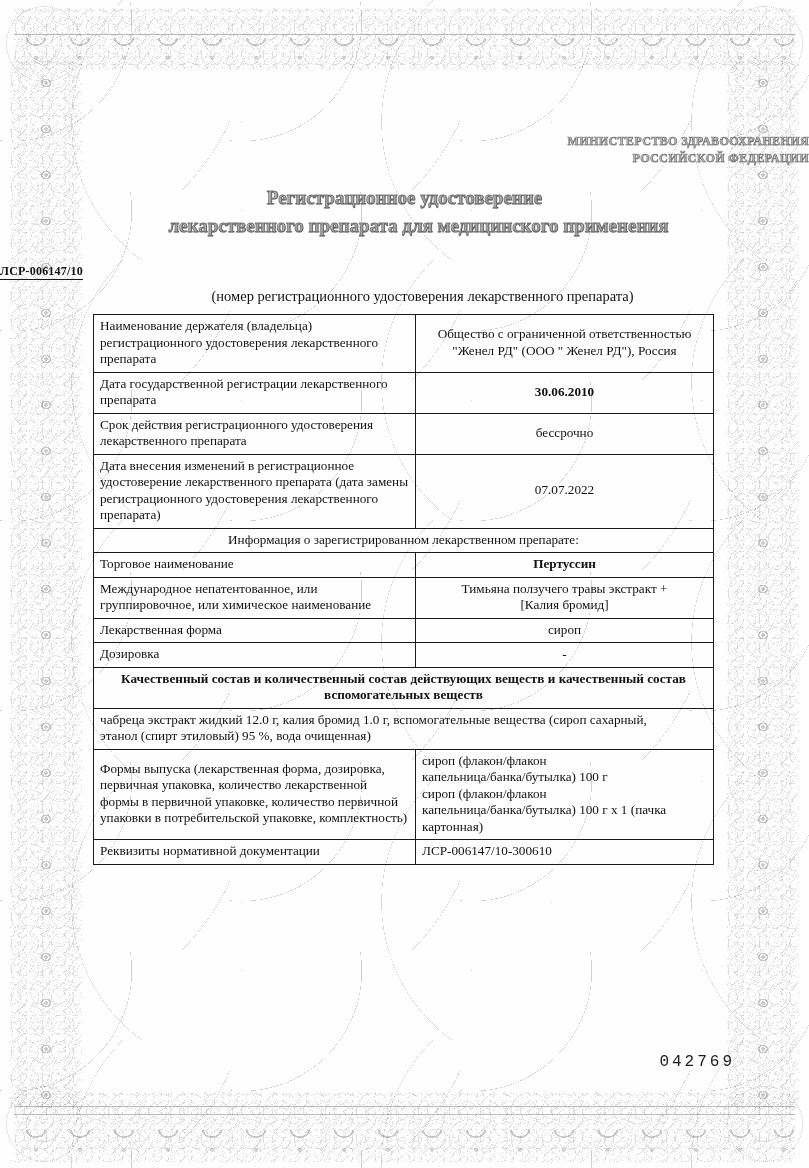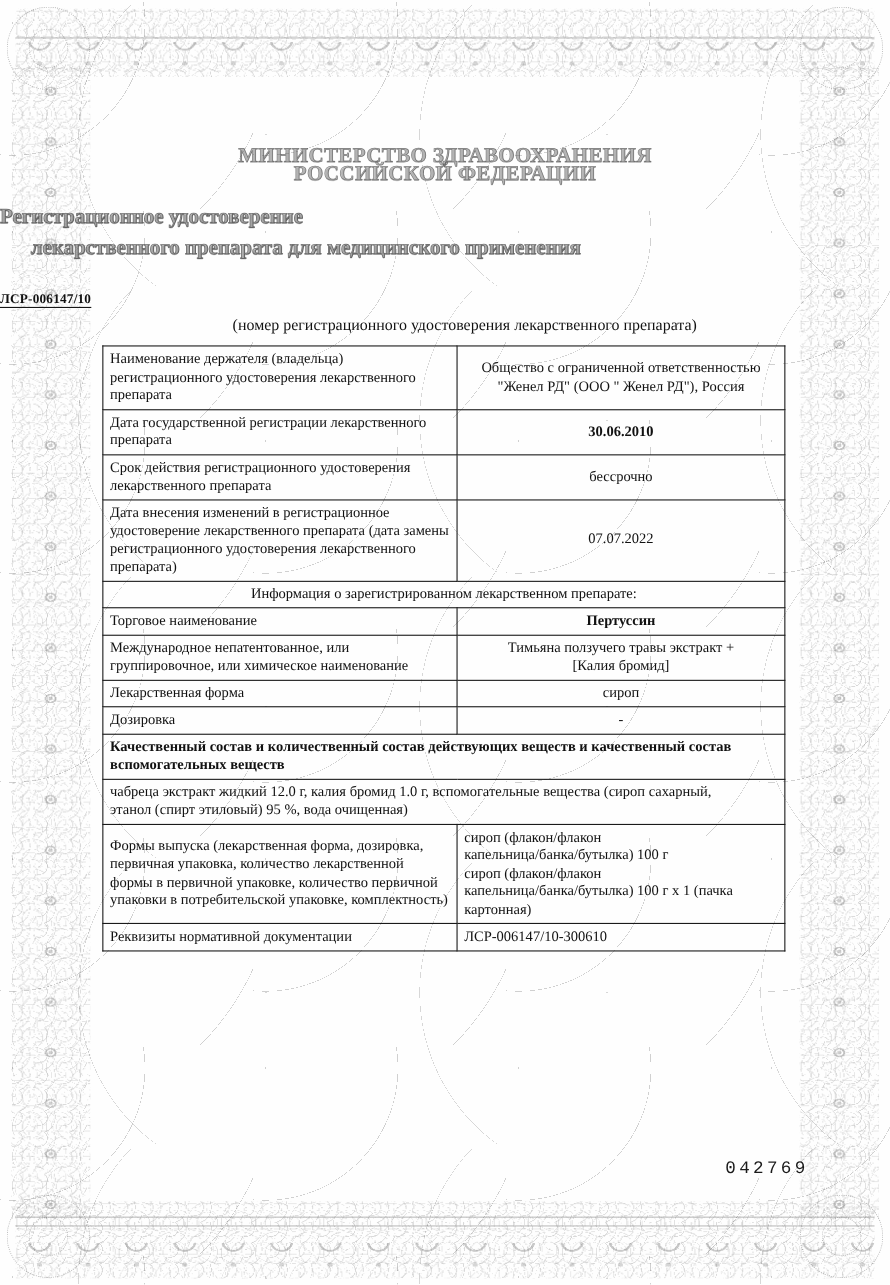--- a/index.html
+++ b/index.html
@@ -112,35 +112,35 @@
   
   .content {
     position: absolute;
     left: 0; right: 0; top: 0;
   }
 
   .ministry {
     position: absolute;
     left: 0; right: 0;
     top: 133px;
-    text-align: center;
+    text-align: right;
     font-weight: bold;
-    font-size: 19px;
+    font-size: 12px;
     line-height: 17px;
     letter-spacing: .4px;
     
     color: rgba(120,120,120,.0);
     -webkit-text-stroke: .7px rgba(70,70,70,.62);
     text-shadow: .5px 0 rgba(90,90,90,.30), 0 .5px rgba(90,90,90,.22);
   }
   .title-main {
     position: absolute;
     left: 0; right: 0;
     top: 184px;
-    text-align: left;
+    text-align: center;
     font-weight: bold;
     font-size: 19px;
     line-height: 28px;
     color: rgba(0,0,0,0);
     -webkit-text-stroke: .85px rgba(60,60,60,.68);
     text-shadow: .6px 0 rgba(80,80,80,.34), 0 .6px rgba(80,80,80,.26);
   }
   .title-main .line2 { display: block; padding-left: 28px; }
 
   .reg-number {
@@ -194,21 +194,21 @@
   }
   td.full {
     text-align: center;
   }
   td.full-left {
     text-align: left;
     margin-left: 24px;
   }
   td.full-bold {
     font-weight: bold;
-    text-align: left;
+    text-align: center;
   }
   td.val.bold { font-weight: bold; }
 
   .serial {
     position: absolute;
     right: 74px;
     top: 1053px;
     font-family: "Liberation Mono", "DejaVu Sans Mono", monospace;
     font-size: 16px;
     letter-spacing: 3px;

